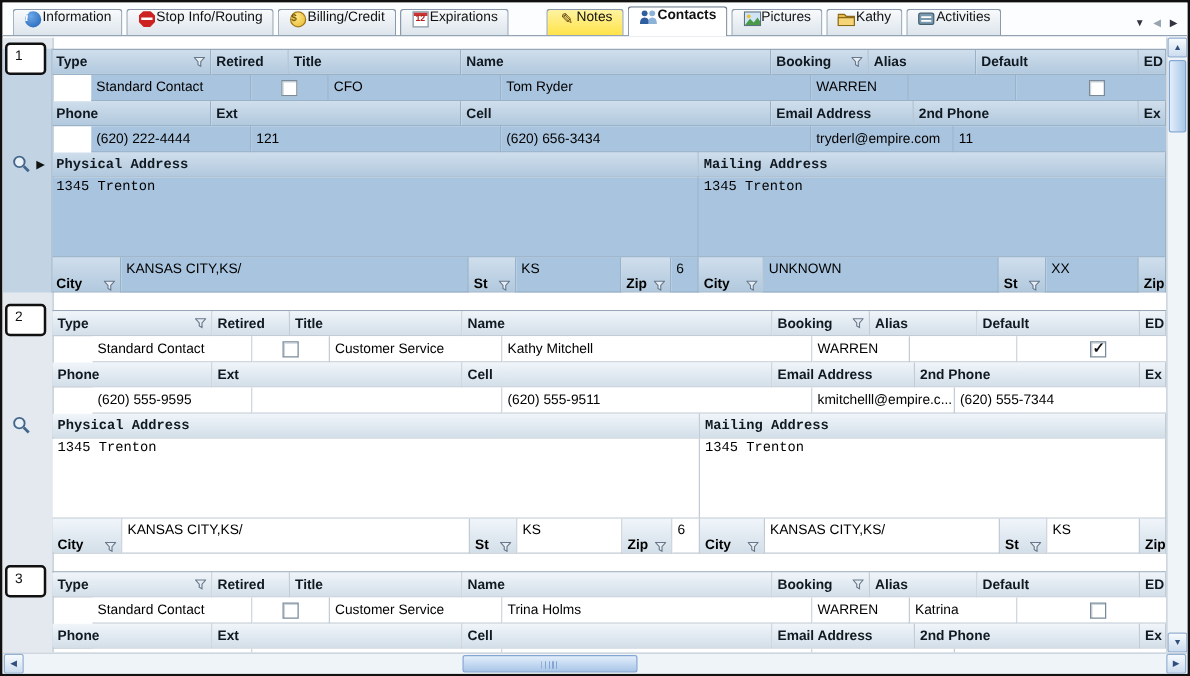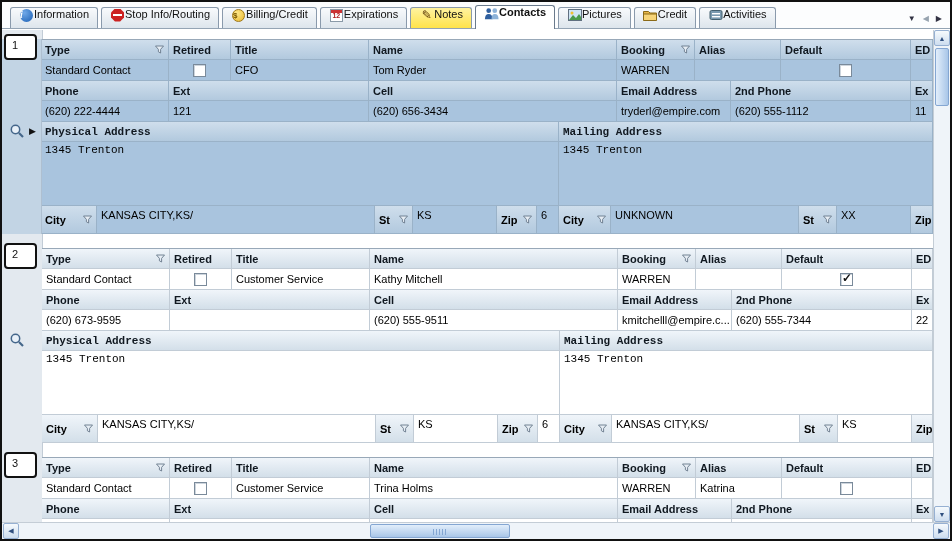--- a/index.html
+++ b/index.html
@@ -6,21 +6,21 @@
   html,body { background:#fff; }
   body { width:952px; height:541px; font-family:"Liberation Sans", sans-serif; }
   .app { position:relative; width:952px; height:541px; border:2px solid #111; background:#fff; overflow:hidden; }
 
   
   .tabbar { height:27px; background:#fcfdfe; border-bottom:1px solid #94a4b4; display:flex; align-items:flex-end; padding:3px 6px 0 8px; gap:3px; }
   .tab { height:21px; display:flex; gap:0; padding:0 8px; font-size:11px; color:#111;
          border:1px solid #8a9aac; border-bottom:none; border-radius:3px 3px 0 0;
          background:linear-gradient(#f8fafc,#dde5ec); white-space:nowrap; cursor:default; }
   .tab.active { background:#fff; font-weight:bold; height:24px; margin-bottom:-1px; border-color:#6a7a8c; z-index:2; }
-  .tab.notes { background:linear-gradient(#fff3a0,#ffe34a); }
+  .tab.notes { background:linear-gradient(#fff3a0,#ffe34a);margin-left:27px; }
   .tab-ctrls { margin-left:auto; display:flex; align-items:center; gap:7px; padding:0 2px 5px 0; color:#223; }
   .tc { font-size:8px; color:#334; line-height:1; cursor:default; }
   .tc-drop::before { content:"▼"; }
   .tc-left::before { content:"◀"; color:#98a4b0; }
   .tc-right::before { content:"▶"; }
 
   
   .ticon { width:15px; height:14px; flex:none; display:inline-flex; align-items:center; justify-content:center; font-size:10px; line-height:1; }
   .ic-info { width:13px; height:13px; border-radius:50%; background:radial-gradient(circle at 35% 30%, #6fa8e8, #1a5fb4); }
   .ic-info::before { content:"i"; color:#fff; font:italic bold 10px "Liberation Serif", serif; }
@@ -52,25 +52,25 @@
   .row > div { border-right:1px solid #c2ccd6; border-bottom:1px solid #c2ccd6; display:flex; align-items:center; padding:0 4px; overflow:hidden; white-space:nowrap; background:#fff; min-width:0; }
   .hdr > div { background:linear-gradient(#f0f5fa,#d3dfe9); font-weight:bold; color:#101820; }
   .selected .hdr > div { background:linear-gradient(#cfdeec,#b2c9de); }
   .selected .row > div { border-color:#9ab2c8; }
   .selected .dat > div, .selected .vc { background:#a9c4de !important; }
 
   .cA   { grid-template-columns:128px 62px 138px 248px 78px 86px 130px 1fr; }
   .cB   { grid-template-columns:128px 200px 248px 114px 180px 1fr; }
   .cC   { grid-template-columns:518px 1fr;font-family:Liberation Mono, monospace; }
   .cCity{ grid-template-columns:56px 278px 38px 84px 40px 22px 52px 188px 38px 74px 1fr; }
-  .h20 { height:20px; } .h21 { height:21px; } .h64 { height:64px; } .h28 { height:28px; }
+  .h20 { height:20px; } .h21 { height:21px;padding-left:32px; } .h64 { height:64px; } .h28 { height:28px; }
 
   .cell-center { justify-content:center; }
   .addr > div { align-items:flex-start; padding-top:2px; }
-  .cCity .hc { background:linear-gradient(#f0f5fa,#d3dfe9); font-weight:bold; }
+  .cCity .hc { background:linear-gradient(#f0f5fa,#d3dfe9); font-weight:bold;align-items:flex-end; }
   .selected .cCity .hc { background:linear-gradient(#cfdeec,#b2c9de); }
   .cCity .vc { align-items:flex-start; padding-top:3px; }
 
   .recnum { position:absolute; left:2px; top:-5px; width:33px; height:26px; border:2px solid #111; border-radius:4px; background:#fff; font-size:11px; color:#111; padding:3px 0 0 6px; z-index:3; }
   .mag { position:absolute; left:7px; top:84px; width:16px; height:16px; }
   .curarrow { position:absolute; left:27px; top:87px; font-size:9px; color:#111; }
   .curarrow::before { content:"▶"; }
 
   
   .vscroll { position:absolute; right:0; top:0; bottom:0; width:17px; background:#eff4f9; border-left:1px solid #c4cdd6; }
@@ -143,21 +143,21 @@
       </span>
       <span>Pictures</span>
     </div>
     <div class="tab">
       <span class="ticon">
         <svg width="14" height="12" viewBox="0 0 14 12">
           <path d="M0.5 2.5 h5 l1.5 1.5 h6.5 v7 h-13 z" fill="#e8b84a" stroke="#8a6a18"></path>
           <path d="M0.5 5 h13 v6.5 h-13 z" fill="#f6d478" stroke="#8a6a18"></path>
         </svg>
       </span>
-      <span>Credit</span>
+      <span>Kathy</span>
     </div>
     <div class="tab">
       <span class="ticon">
         <svg width="14" height="12" viewBox="0 0 14 12">
           <rect x="1" y="1.5" width="12" height="9" rx="1.5" fill="#7a9ab0" stroke="#44606f"></rect>
           <rect x="3" y="4" width="8" height="1.4" fill="#fff"></rect>
           <rect x="3" y="7" width="8" height="1.4" fill="#fff"></rect>
         </svg>
       </span>
       <span>Activities</span>
@@ -248,21 +248,20 @@
               </div>
             <div class="hc">
                 <span>Ex</span>
               </div>
           </div>
           <div class="row dat cB h21">
             <div>(620) 222-4444</div>
             <div>121</div>
             <div>(620) 656-3434</div>
             <div>tryderl@empire.com</div>
-            <div>(620) 555-1112</div>
             <div>11</div>
           </div>
           <div class="row hdr cC h20">
             <div class="hc">
                 <span>Physical Address</span>
               </div>
             <div class="hc">
                 <span>Mailing Address</span>
               </div>
           </div>
@@ -384,21 +383,21 @@
                 <span>Email Address</span>
               </div>
             <div class="hc">
                 <span>2nd Phone</span>
               </div>
             <div class="hc">
                 <span>Ex</span>
               </div>
           </div>
           <div class="row dat cB h21">
-            <div>(620) 673-9595</div>
+            <div>(620) 555-9595</div>
             <div></div>
             <div>(620) 555-9511</div>
             <div>kmitchelll@empire.c...</div>
             <div>(620) 555-7344</div>
             <div>22</div>
           </div>
           <div class="row hdr cC h20">
             <div class="hc">
                 <span>Physical Address</span>
               </div>

